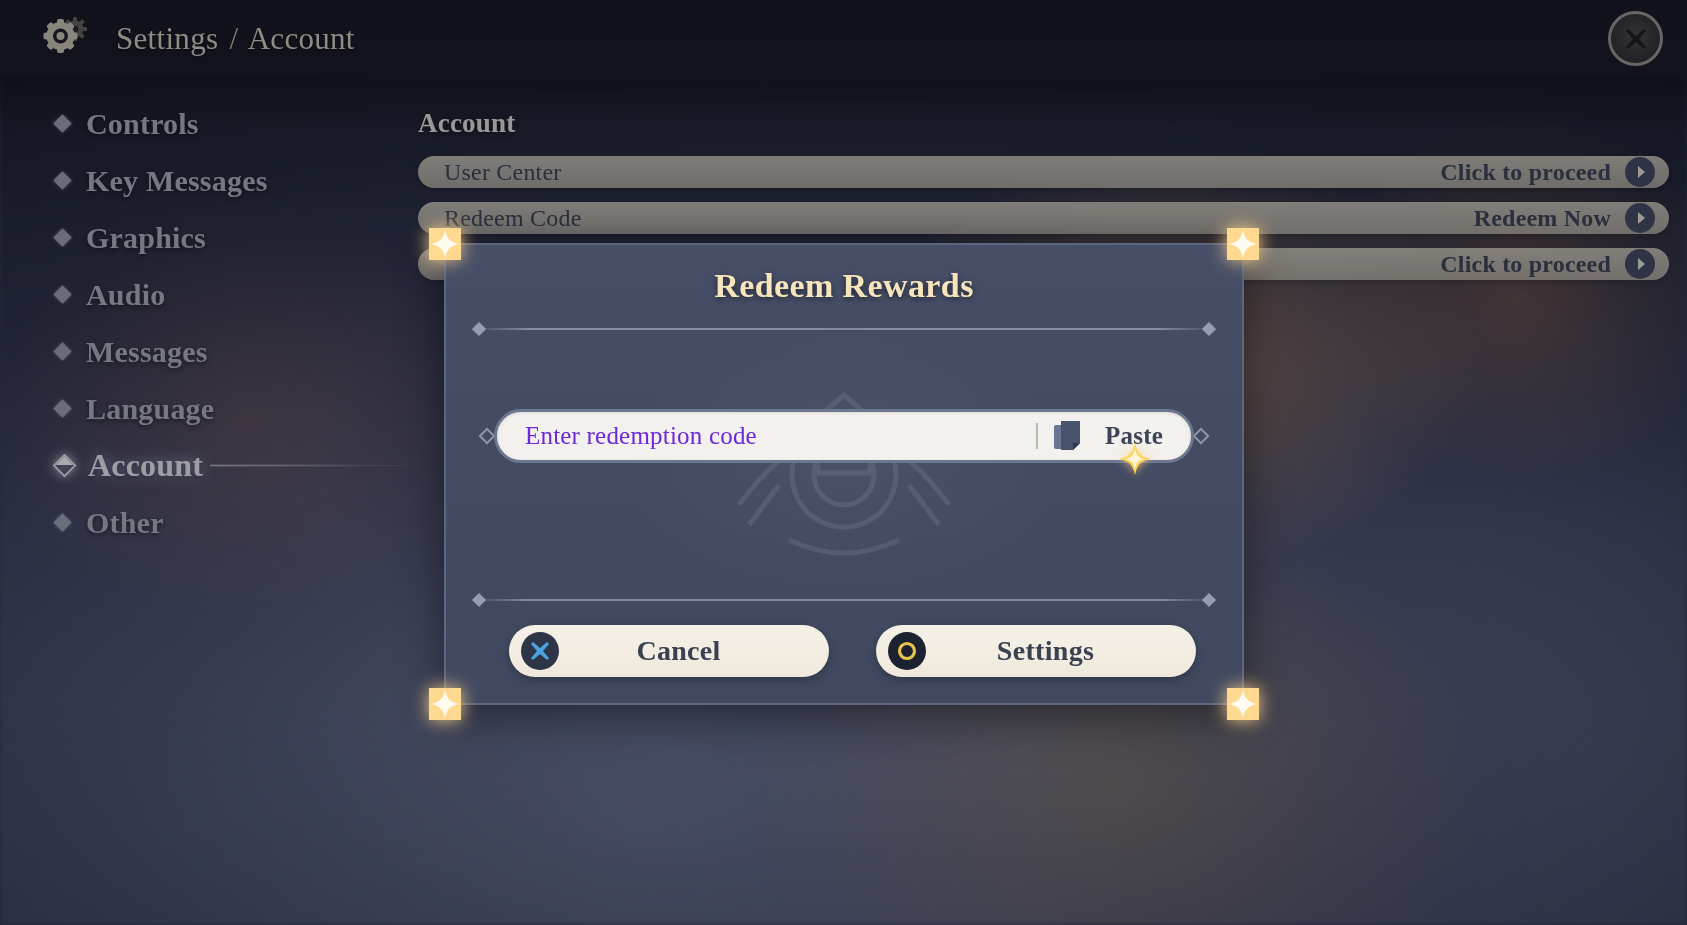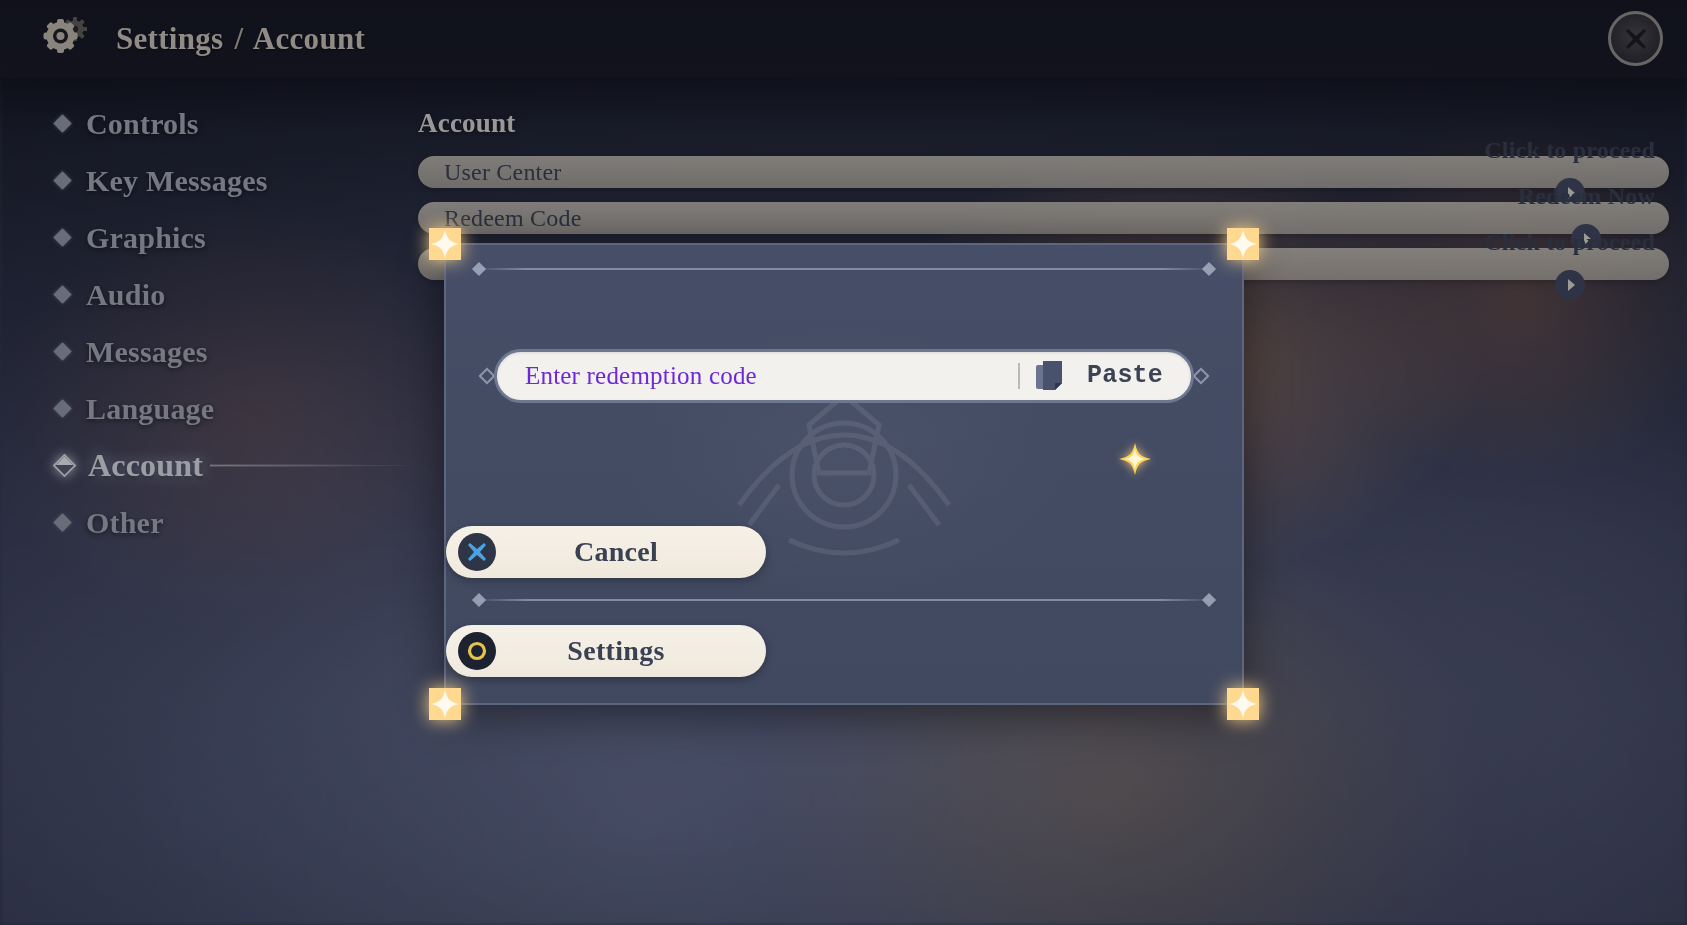--- a/index.html
+++ b/index.html
@@ -41,21 +41,21 @@
   .topbar {
     position:absolute; top:0; left:0; right:0; height:78px;
     background:linear-gradient(180deg, #15161f 0%, #161822 62%, rgba(23,25,34,0.86) 100%);
     display:flex; align-items:center;
     z-index:6;
   }
   .gear-icon { margin-left:36px; width:52px; height:52px; position:relative; }
   .gear-icon svg { display:block; }
   .crumb {
     margin-left:28px;
-    font-size:31px; font-weight:bold;
+    font-size:31px; font-weight:normal;
     color:#d7cfc0;
     letter-spacing:0.3px;
     text-shadow:0 1px 2px rgba(0,0,0,0.6);
   }
   .crumb .sep { color:#bfb6a6; margin:0 3px; }
 
   .close-btn {
     position:absolute; right:24px; top:11px;
     width:55px; height:55px; border-radius:50%;
     border:3px solid #9a968f;
@@ -130,21 +130,21 @@
     padding:0 14px 0 26px;
     cursor:pointer;
     box-shadow:0 2px 7px rgba(0,0,0,0.25);
   }
   .row-label {
     font-size:24px; color:#3c4355; font-weight:normal;
     letter-spacing:0.2px;
   }
   .row-action {
     margin-left:auto;
-    display:flex; align-items:center; gap:14px;flex-direction:column;
+    display:flex; align-items:center; gap:14px;
   }
   .row-action-text {
     font-size:24px; color:#3c4355; font-weight:bold;
     letter-spacing:0.2px;
   }
   .chevron {
     width:30px; height:30px; border-radius:50%;
     background:#424b60;
     display:flex; align-items:center; justify-content:center;
   }
@@ -245,24 +245,23 @@
     color:#6d28d9;
     letter-spacing:0.2px;
     flex:1;
   }
   .paste-sep {
     width:2px; height:26px;
     background:#b9b9bb;
     margin-right:16px; flex:none;
   }
   .paste-btn {
-    display:flex; gap:25px;
+    display:flex; align-items:center; gap:25px;
     padding-right:24px;
     cursor:pointer;
-    font-family:Liberation Mono, monospace;
   }
   .clip-icon { width:26px; height:30px; flex:none; }
   .clip-icon svg { display:block; }
   .paste-label {
     font-size:25px; color:#3c4355; font-weight:bold;
     letter-spacing:0.2px;
   }
 
   
   .cursor {
@@ -270,22 +269,22 @@
     left:1118px; top:442px;
     width:34px; height:34px;
     z-index:22;
     pointer-events:none;
   }
   .cursor svg { display:block; filter:drop-shadow(0 0 5px rgba(255,210,120,0.9)); }
 
   
   .footer {
     position:absolute;
-    left:0; right:0; bottom:26px;
-    display:flex; justify-content:center; gap:47px;flex-direction:column;
+    left:16px; right:0; bottom:26px;
+    display:flex; justify-content:center; gap:47px;
   }
   .dlg-btn {
     width:320px; height:52px;
     border-radius:26px;
     background:linear-gradient(180deg,#f6f1e7 0%, #efe9dd 100%);
     display:flex; align-items:center;
     padding-left:12px;
     cursor:pointer;
     box-shadow:0 3px 9px rgba(0,0,0,0.28);
   }
@@ -464,20 +463,21 @@
         <path d="M18 4 C20 13 23 16 32 18 C23 20 20 23 18 32 C16 23 13 20 4 18 C13 16 16 13 18 4 Z" fill="#fffaf0"></path>
       </svg>
     </span>
     <span class="corner br">
       <svg width="36" height="36" viewBox="0 0 36 36">
         <path d="M2 2 H34 V34 H2 Z" fill="#ffd98f"></path>
         <path d="M18 4 C20 13 23 16 32 18 C23 20 20 23 18 32 C16 23 13 20 4 18 C13 16 16 13 18 4 Z" fill="#fffaf0"></path>
       </svg>
     </span>
 
+    <div class="dlg-title">Redeem Rewards</div>
 
     <div class="divider top"></div>
 
     <div class="input-wrap">
       <span class="input-deco left"></span>
       <span class="input-deco right"></span>
       <div class="input-field">
         <span class="input-text">Enter redemption code</span>
         <span class="paste-sep"></span>
         <span class="paste-btn">

